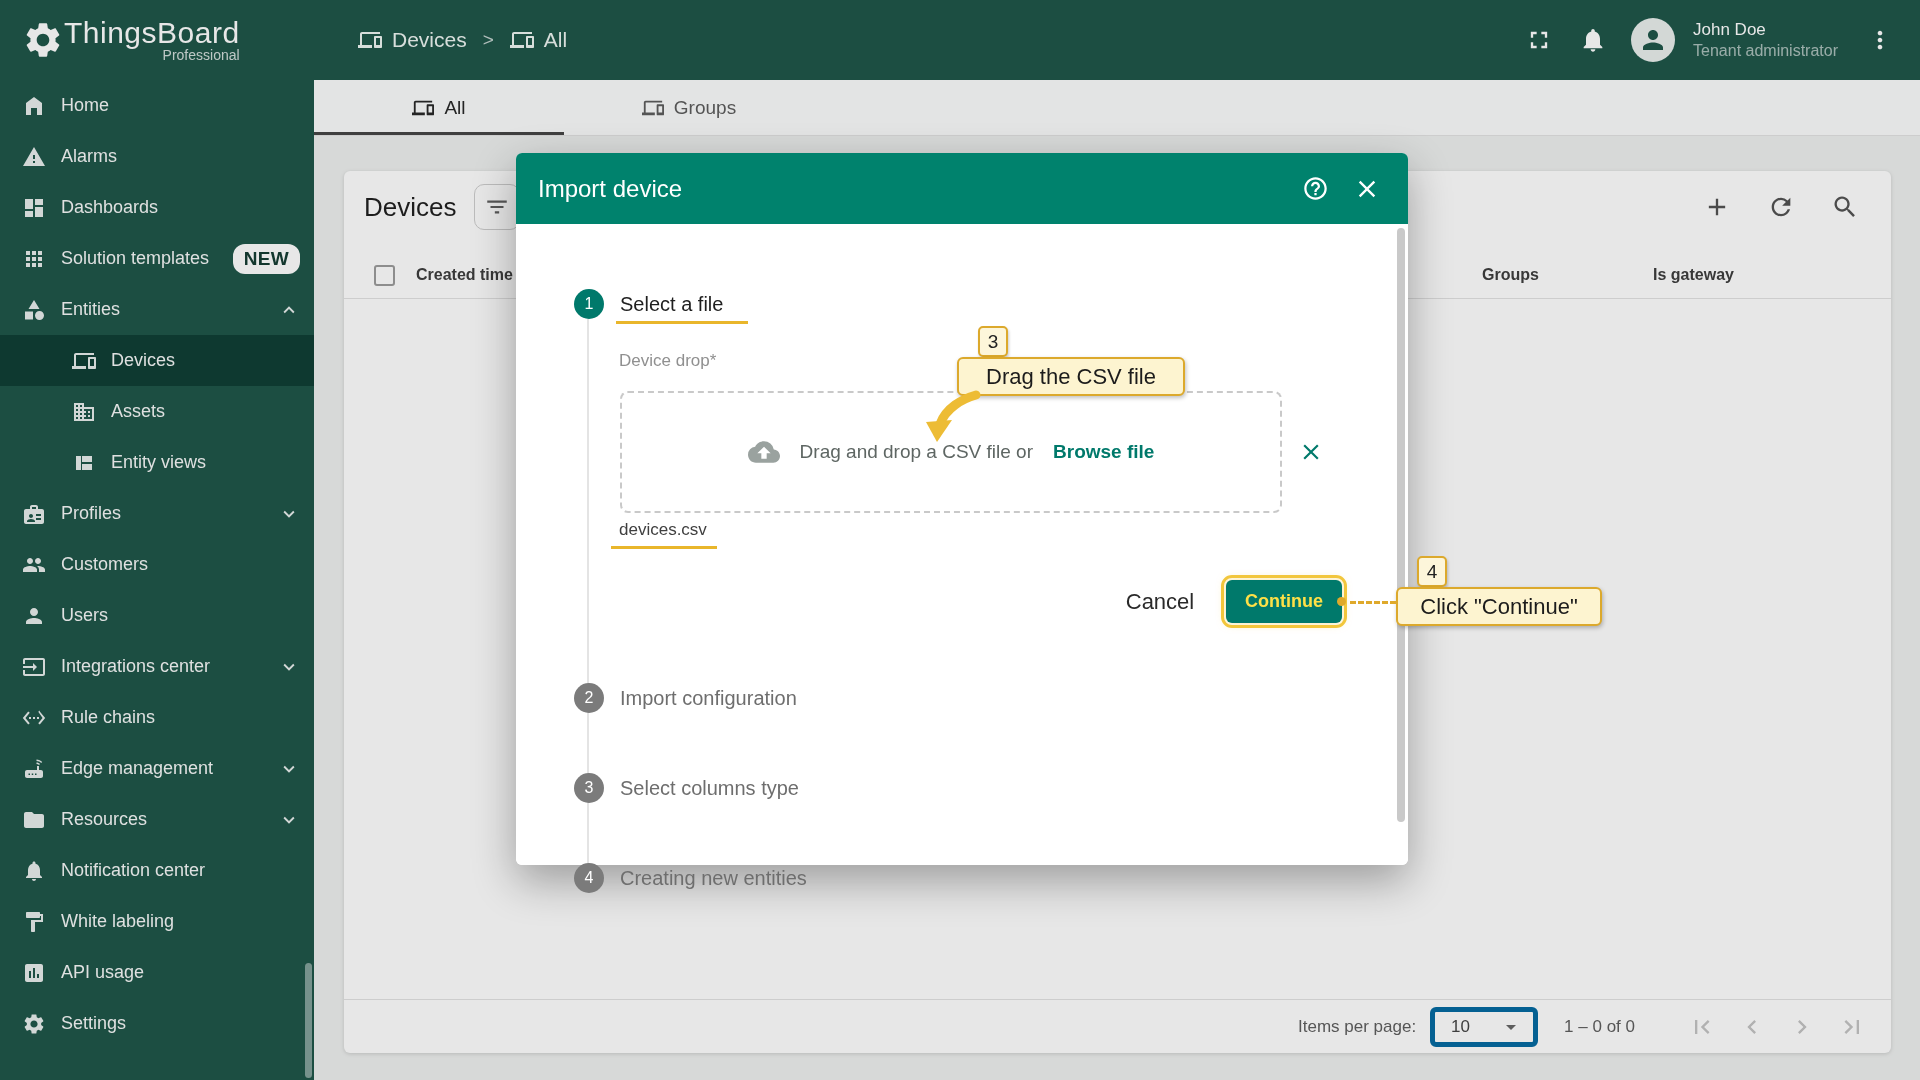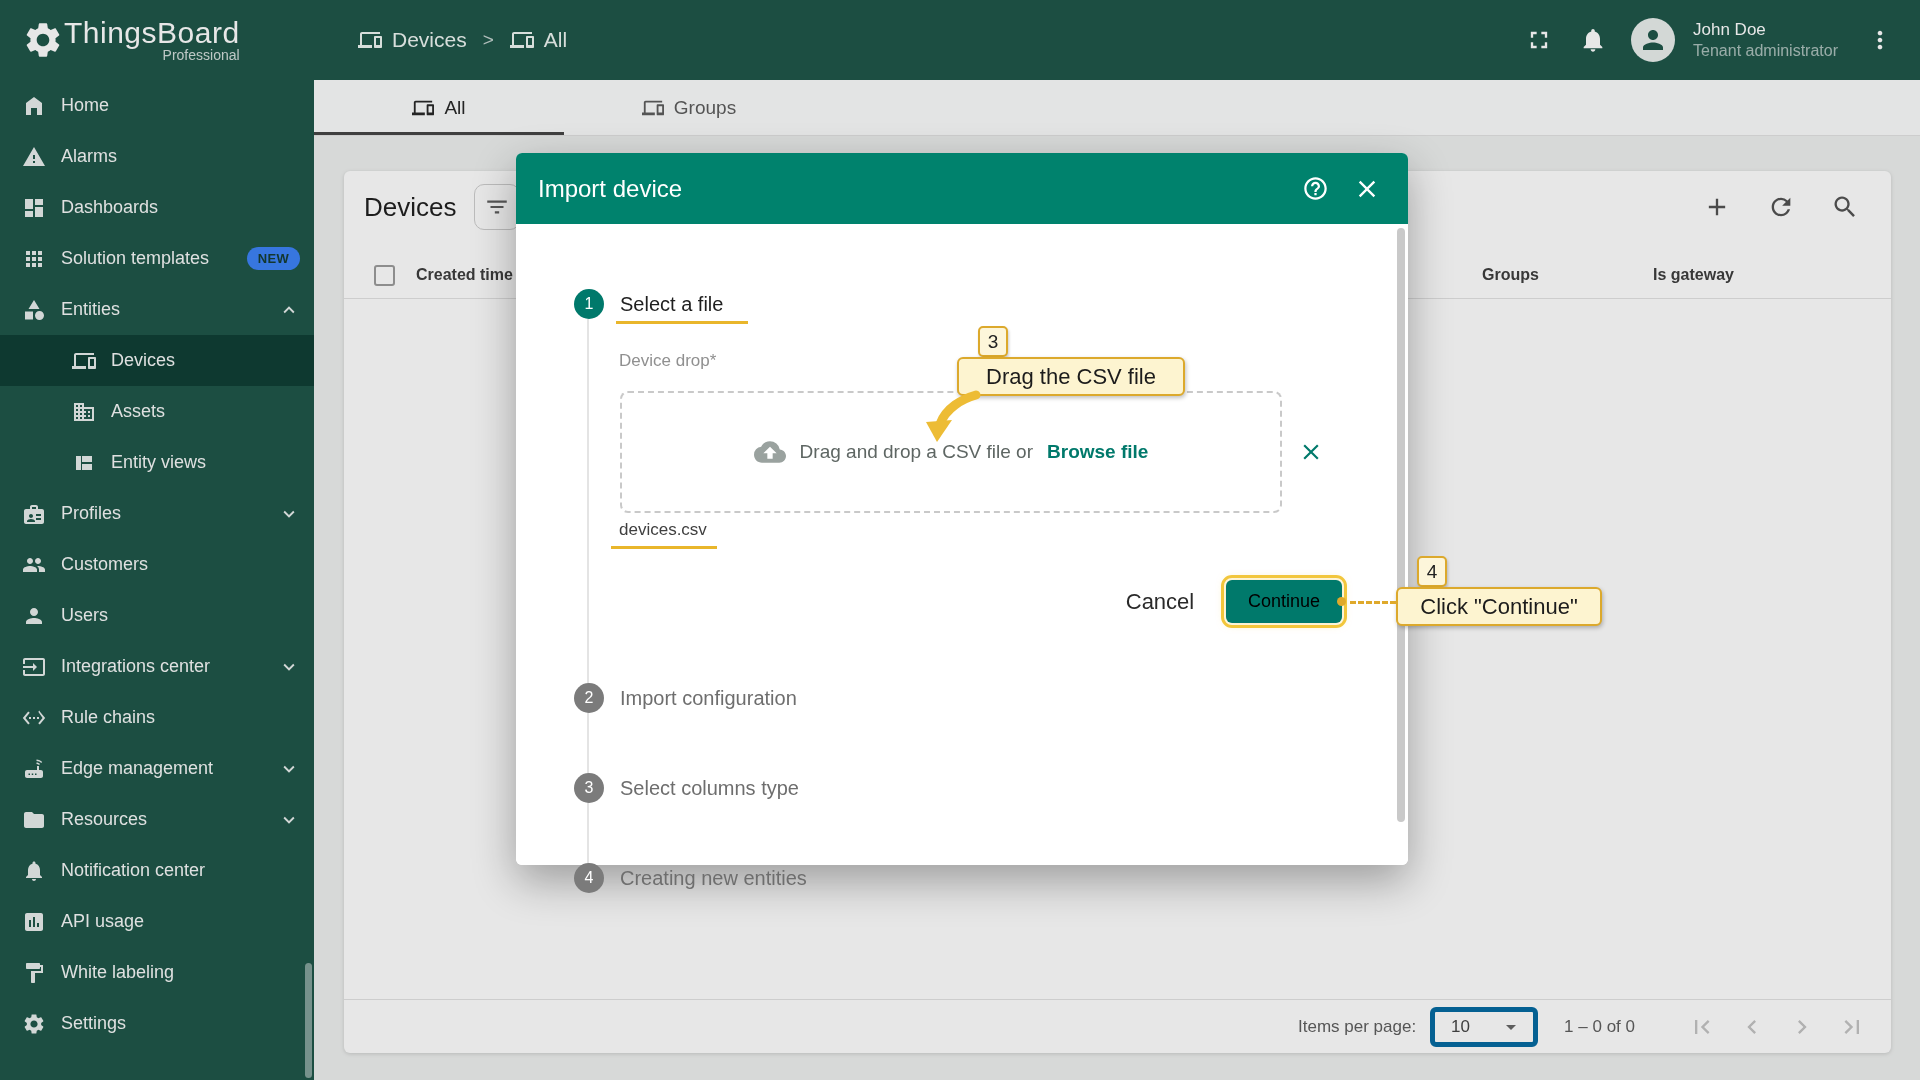--- a/index.html
+++ b/index.html
@@ -23,21 +23,21 @@
   .user-name{font-size:17px}
   .user-role{font-size:16px;color:rgba(255,255,255,.62)}
 
   
   .sidebar{position:absolute;left:0;top:80px;width:314px;height:1000px;background:#1d5548;z-index:1;overflow:hidden}
   .sb-item{height:51px;display:flex;align-items:center;gap:15px;padding:0 14px 0 22px;color:rgba(255,255,255,.96);font-size:18px;cursor:pointer}
   .sb-icon{display:flex;color:rgba(255,255,255,.9);flex:0 0 auto}
   .sb-item.child{padding-left:72px}
   .sb-item.selected{background:#0e3e34}
   .sb-label{white-space:nowrap}
-  .sb-badge{margin-left:auto;background:#3b82f6;color:#143b31;font-size:13px;font-weight:bold;padding:4px 11px;border-radius:12px;letter-spacing:.3px}
+  .sb-badge{margin-left:auto;background:#ffffff;color:#143b31;font-size:19px;font-weight:bold;padding:4px 11px;border-radius:12px;letter-spacing:.3px}
   .sb-chev{margin-left:auto;display:flex;color:rgba(255,255,255,.9)}
   .sidebar-scrollbar{position:absolute;right:2px;bottom:2px;width:7px;height:115px;background:rgba(255,255,255,.45);border-radius:4px}
 
   
   .content{position:absolute;left:314px;top:80px;width:1606px;height:1000px;background:#eef0ef}
   .tabbar{height:56px;background:#fbfcfc;border-bottom:1px solid #e2e2e2;display:flex}
   .tab{width:250px;display:flex;align-items:center;justify-content:center;gap:10px;font-size:19px;font-weight:500;color:#5c5c5c;position:relative;cursor:pointer}
   .tab .tab-icon{display:flex}
   .tab.active{color:#262626}
   .tab.active::after{content:"";position:absolute;left:0;right:0;bottom:0;height:3px;background:#454545}
@@ -64,30 +64,30 @@
   .dialog-title{font-size:24px;font-weight:500;flex:1}
   .dlg-icon-btn{width:38px;height:38px;display:flex;align-items:center;justify-content:center;color:#fff}
   .dialog-body{position:absolute;top:71px;left:0;right:0;bottom:0;background:#fff;border-radius:0 0 6px 6px}
   .step-line{position:absolute;left:71px;top:95px;width:2px;height:560px;background:#e4e4e4}
   .step{position:absolute;left:58px;height:30px;display:flex;align-items:center;gap:16px;cursor:pointer}
   .step-circle{width:30px;height:30px;border-radius:50%;background:#7b7b7b;color:#fff;font-size:16px;display:flex;align-items:center;justify-content:center;position:relative;z-index:2}
   .step.active .step-circle{background:#00796b}
   .step-label{font-size:20px;color:#6e6e6e;white-space:nowrap}
   .step.active .step-label{color:#1f1f1f}
   .file-label{position:absolute;left:103px;top:127px;font-size:17px;color:#909090}
-  .dropzone{position:absolute;left:104px;top:167px;width:662px;height:122px;border:2px dashed #c9c9c9;border-radius:8px;display:flex;align-items:center;justify-content:center;gap:14px;cursor:pointer}
+  .dropzone{position:absolute;left:104px;top:167px;width:662px;height:122px;border:2px dashed #c9c9c9;border-radius:8px;display:flex;align-items:center;justify-content:center;gap:20px;cursor:pointer}
   .dz-cloud{display:flex;color:#9aa29f}
   .dz-text{font-size:19px;color:#5e6663}
   .dz-browse{font-size:19px;font-weight:bold;color:#00796b;cursor:pointer;white-space:nowrap}
   .clear-file{position:absolute;left:778px;top:211px;width:34px;height:34px;display:flex;align-items:center;justify-content:center;color:#00796b}
   .filename{position:absolute;left:103px;top:296px;font-size:17px;color:#3f3f3f}
   .u-step{position:absolute;left:100px;top:97px;width:132px;height:3px;background:#e9b62b;z-index:3}
   .u-file{position:absolute;left:95px;top:322px;width:106px;height:3px;background:#e9b62b;z-index:3}
   .btn-cancel{position:absolute;left:585px;top:356px;width:118px;height:43px;font-size:22px;font-weight:500;color:#2a2a2a;border-radius:6px}
-  .btn-continue{position:absolute;left:710px;top:356px;width:116px;height:43px;background:#00796b;color:#000000;font-size:18px;font-weight:400;border-radius:6px;outline:3px solid #f2c63c;outline-offset:2px;box-shadow:0 0 10px rgba(242,198,60,.55)}
+  .btn-continue{position:absolute;left:710px;top:356px;width:116px;height:43px;background:#00796b;color:#fde047;font-size:18px;font-weight:700;border-radius:6px;outline:3px solid #f2c63c;outline-offset:2px;box-shadow:0 0 10px rgba(242,198,60,.55)}
   .dlg-scrollbar{position:absolute;top:4px;right:3px;width:8px;height:594px;background:#c9c9c9;border-radius:4px;cursor:pointer}
 
   
   .anno-badge{position:absolute;width:30px;height:31px;background:#fdf6da;border:2px solid #dca92c;border-radius:5px;display:flex;align-items:center;justify-content:center;font-size:19px;color:#222;z-index:20;box-shadow:1px 2px 3px rgba(0,0,0,.2)}
   .anno-label{position:absolute;height:39px;background:#fdf4d0;border:2px solid #dca92c;border-radius:6px;display:flex;align-items:center;justify-content:center;padding:0 13px;font-size:22px;color:#1c1c1c;z-index:20;box-shadow:1px 2px 4px rgba(0,0,0,.25);white-space:nowrap}
   #anno-badge-3{left:978px;top:326px}
   #anno-label-3{left:957px;top:357px;min-width:228px}
   #anno-badge-4{left:1417px;top:556px}
   #anno-label-4{left:1396px;top:587px;min-width:206px}
   .anno-arrow{position:absolute;left:922px;top:390px;z-index:21}
@@ -317,32 +317,32 @@
         <span class="sb-icon">
           <svg viewBox="0 0 24 24" width="24" height="24" fill="currentColor" aria-hidden="true">
             <path d="M12 22c1.1 0 2-.9 2-2h-4c0 1.1.9 2 2 2zm6-6v-5c0-3.07-1.64-5.64-4.5-6.32V4c0-.83-.67-1.5-1.5-1.5s-1.5.67-1.5 1.5v.68C7.63 5.36 6 7.92 6 11v5l-2 2v1h16v-1l-2-2z"></path>
           </svg>
         </span>
         <span class="sb-label">Notification center</span>
       </div>
       <div class="sb-item">
         <span class="sb-icon">
           <svg viewBox="0 0 24 24" width="24" height="24" fill="currentColor" aria-hidden="true">
+            <path d="M18 4V3c0-.55-.45-1-1-1H5c-.55 0-1 .45-1 1v4c0 .55.45 1 1 1h12c.55 0 1-.45 1-1V6h1v4H9v11c0 .55.45 1 1 1h2c.55 0 1-.45 1-1v-9h8V4h-3z"></path>
+          </svg>
+        </span>
+        <span class="sb-label">White labeling</span>
+      </div>
+      <div class="sb-item">
+        <span class="sb-icon">
+          <svg viewBox="0 0 24 24" width="24" height="24" fill="currentColor" aria-hidden="true">
             <path d="M19 3H5c-1.1 0-2 .9-2 2v14c0 1.1.9 2 2 2h14c1.1 0 2-.9 2-2V5c0-1.1-.9-2-2-2zM9 17H7v-7h2v7zm4 0h-2V7h2v10zm4 0h-2v-4h2v4z"></path>
           </svg>
         </span>
         <span class="sb-label">API usage</span>
-      </div>
-      <div class="sb-item">
-        <span class="sb-icon">
-          <svg viewBox="0 0 24 24" width="24" height="24" fill="currentColor" aria-hidden="true">
-            <path d="M18 4V3c0-.55-.45-1-1-1H5c-.55 0-1 .45-1 1v4c0 .55.45 1 1 1h12c.55 0 1-.45 1-1V6h1v4H9v11c0 .55.45 1 1 1h2c.55 0 1-.45 1-1v-9h8V4h-3z"></path>
-          </svg>
-        </span>
-        <span class="sb-label">White labeling</span>
       </div>
       <div class="sb-item">
         <span class="sb-icon">
           <svg viewBox="0 0 24 24" width="24" height="24" fill="currentColor" aria-hidden="true">
             <path d="M19.14 12.94c.04-.3.06-.61.06-.94 0-.32-.02-.64-.07-.94l2.03-1.58c.18-.14.23-.41.12-.61l-1.92-3.32c-.12-.22-.37-.29-.59-.22l-2.39.96c-.5-.38-1.03-.7-1.62-.94l-.36-2.54c-.04-.24-.24-.41-.48-.41h-3.84c-.24 0-.43.17-.47.41l-.36 2.54c-.59.24-1.13.57-1.62.94l-2.39-.96c-.22-.08-.47 0-.59.22L2.74 8.87c-.12.21-.08.47.12.61l2.03 1.58c-.05.3-.09.63-.09.94s.02.64.07.94l-2.03 1.58c-.18.14-.23.41-.12.61l1.92 3.32c.12.22.37.29.59.22l2.39-.96c.5.38 1.03.7 1.62.94l.36 2.54c.05.24.24.41.48.41h3.84c.24 0 .44-.17.47-.41l.36-2.54c.59-.24 1.13-.56 1.62-.94l2.39.96c.22.08.47 0 .59-.22l1.92-3.32c.12-.22.07-.47-.12-.61l-2.01-1.58zM12 15.6c-1.98 0-3.6-1.62-3.6-3.6s1.62-3.6 3.6-3.6 3.6 1.62 3.6 3.6-1.62 3.6-3.6 3.6z"></path>
           </svg>
         </span>
         <span class="sb-label">Settings</span>
       </div>
     </nav>

